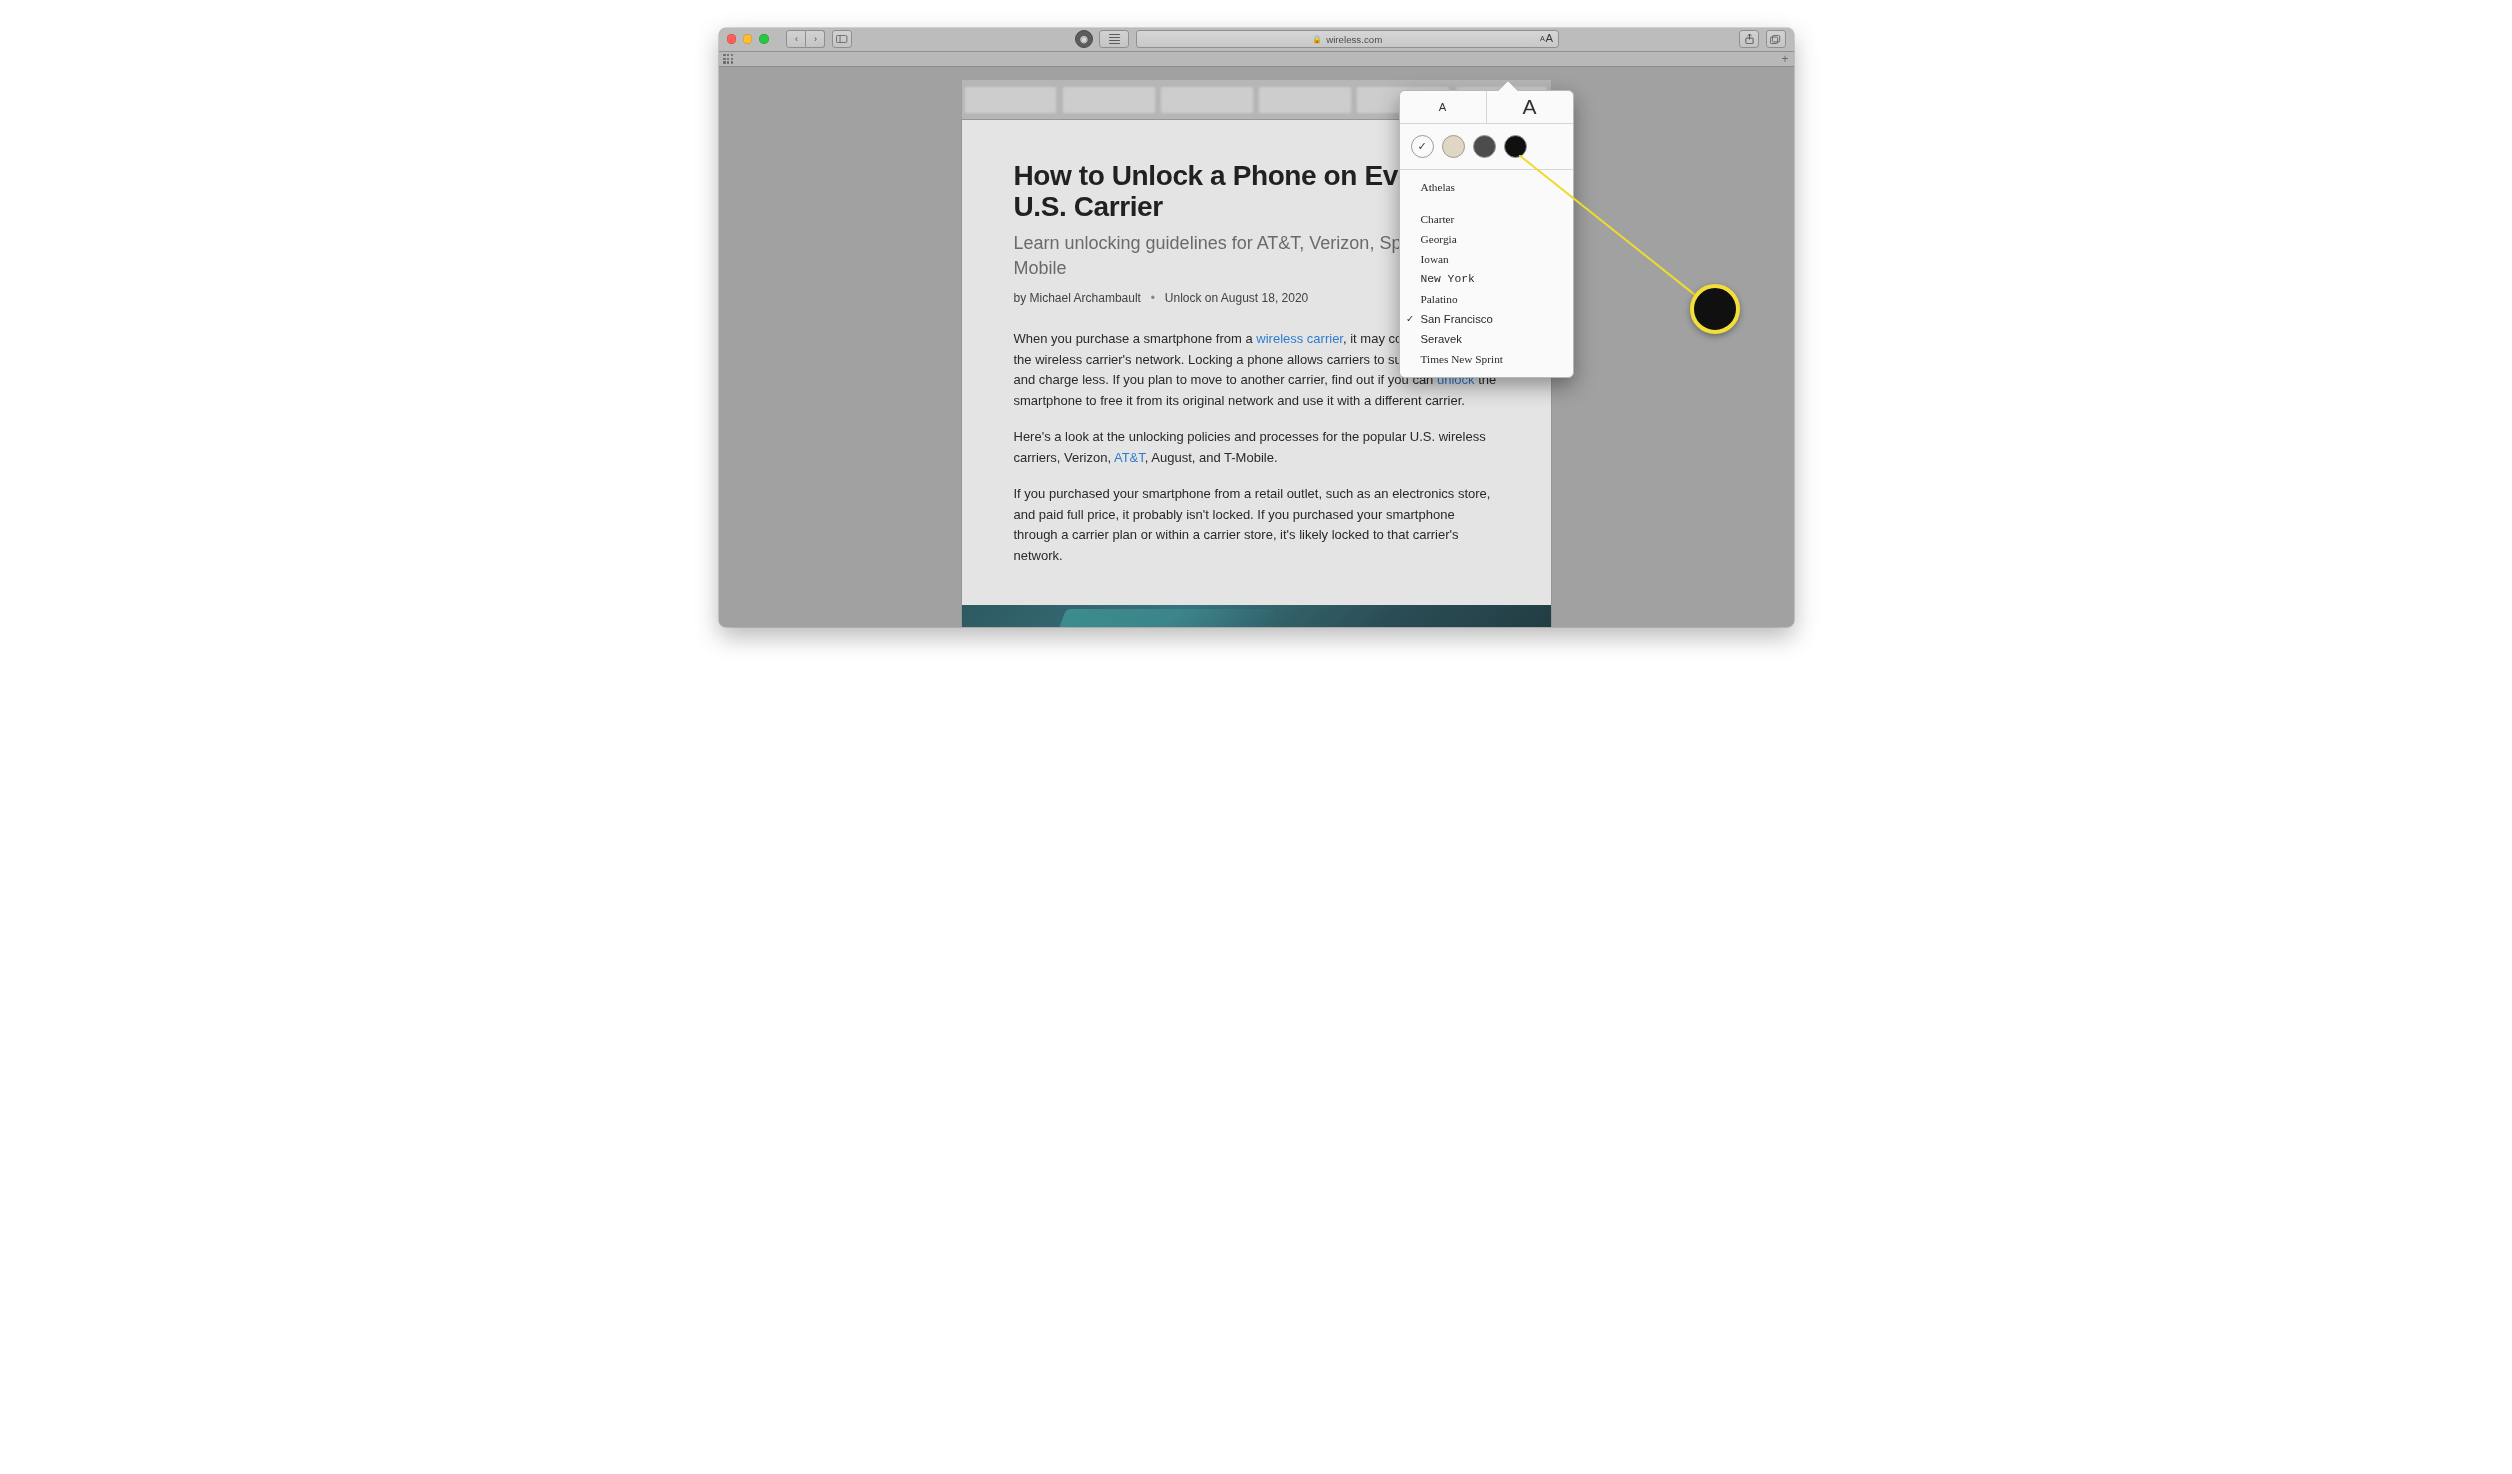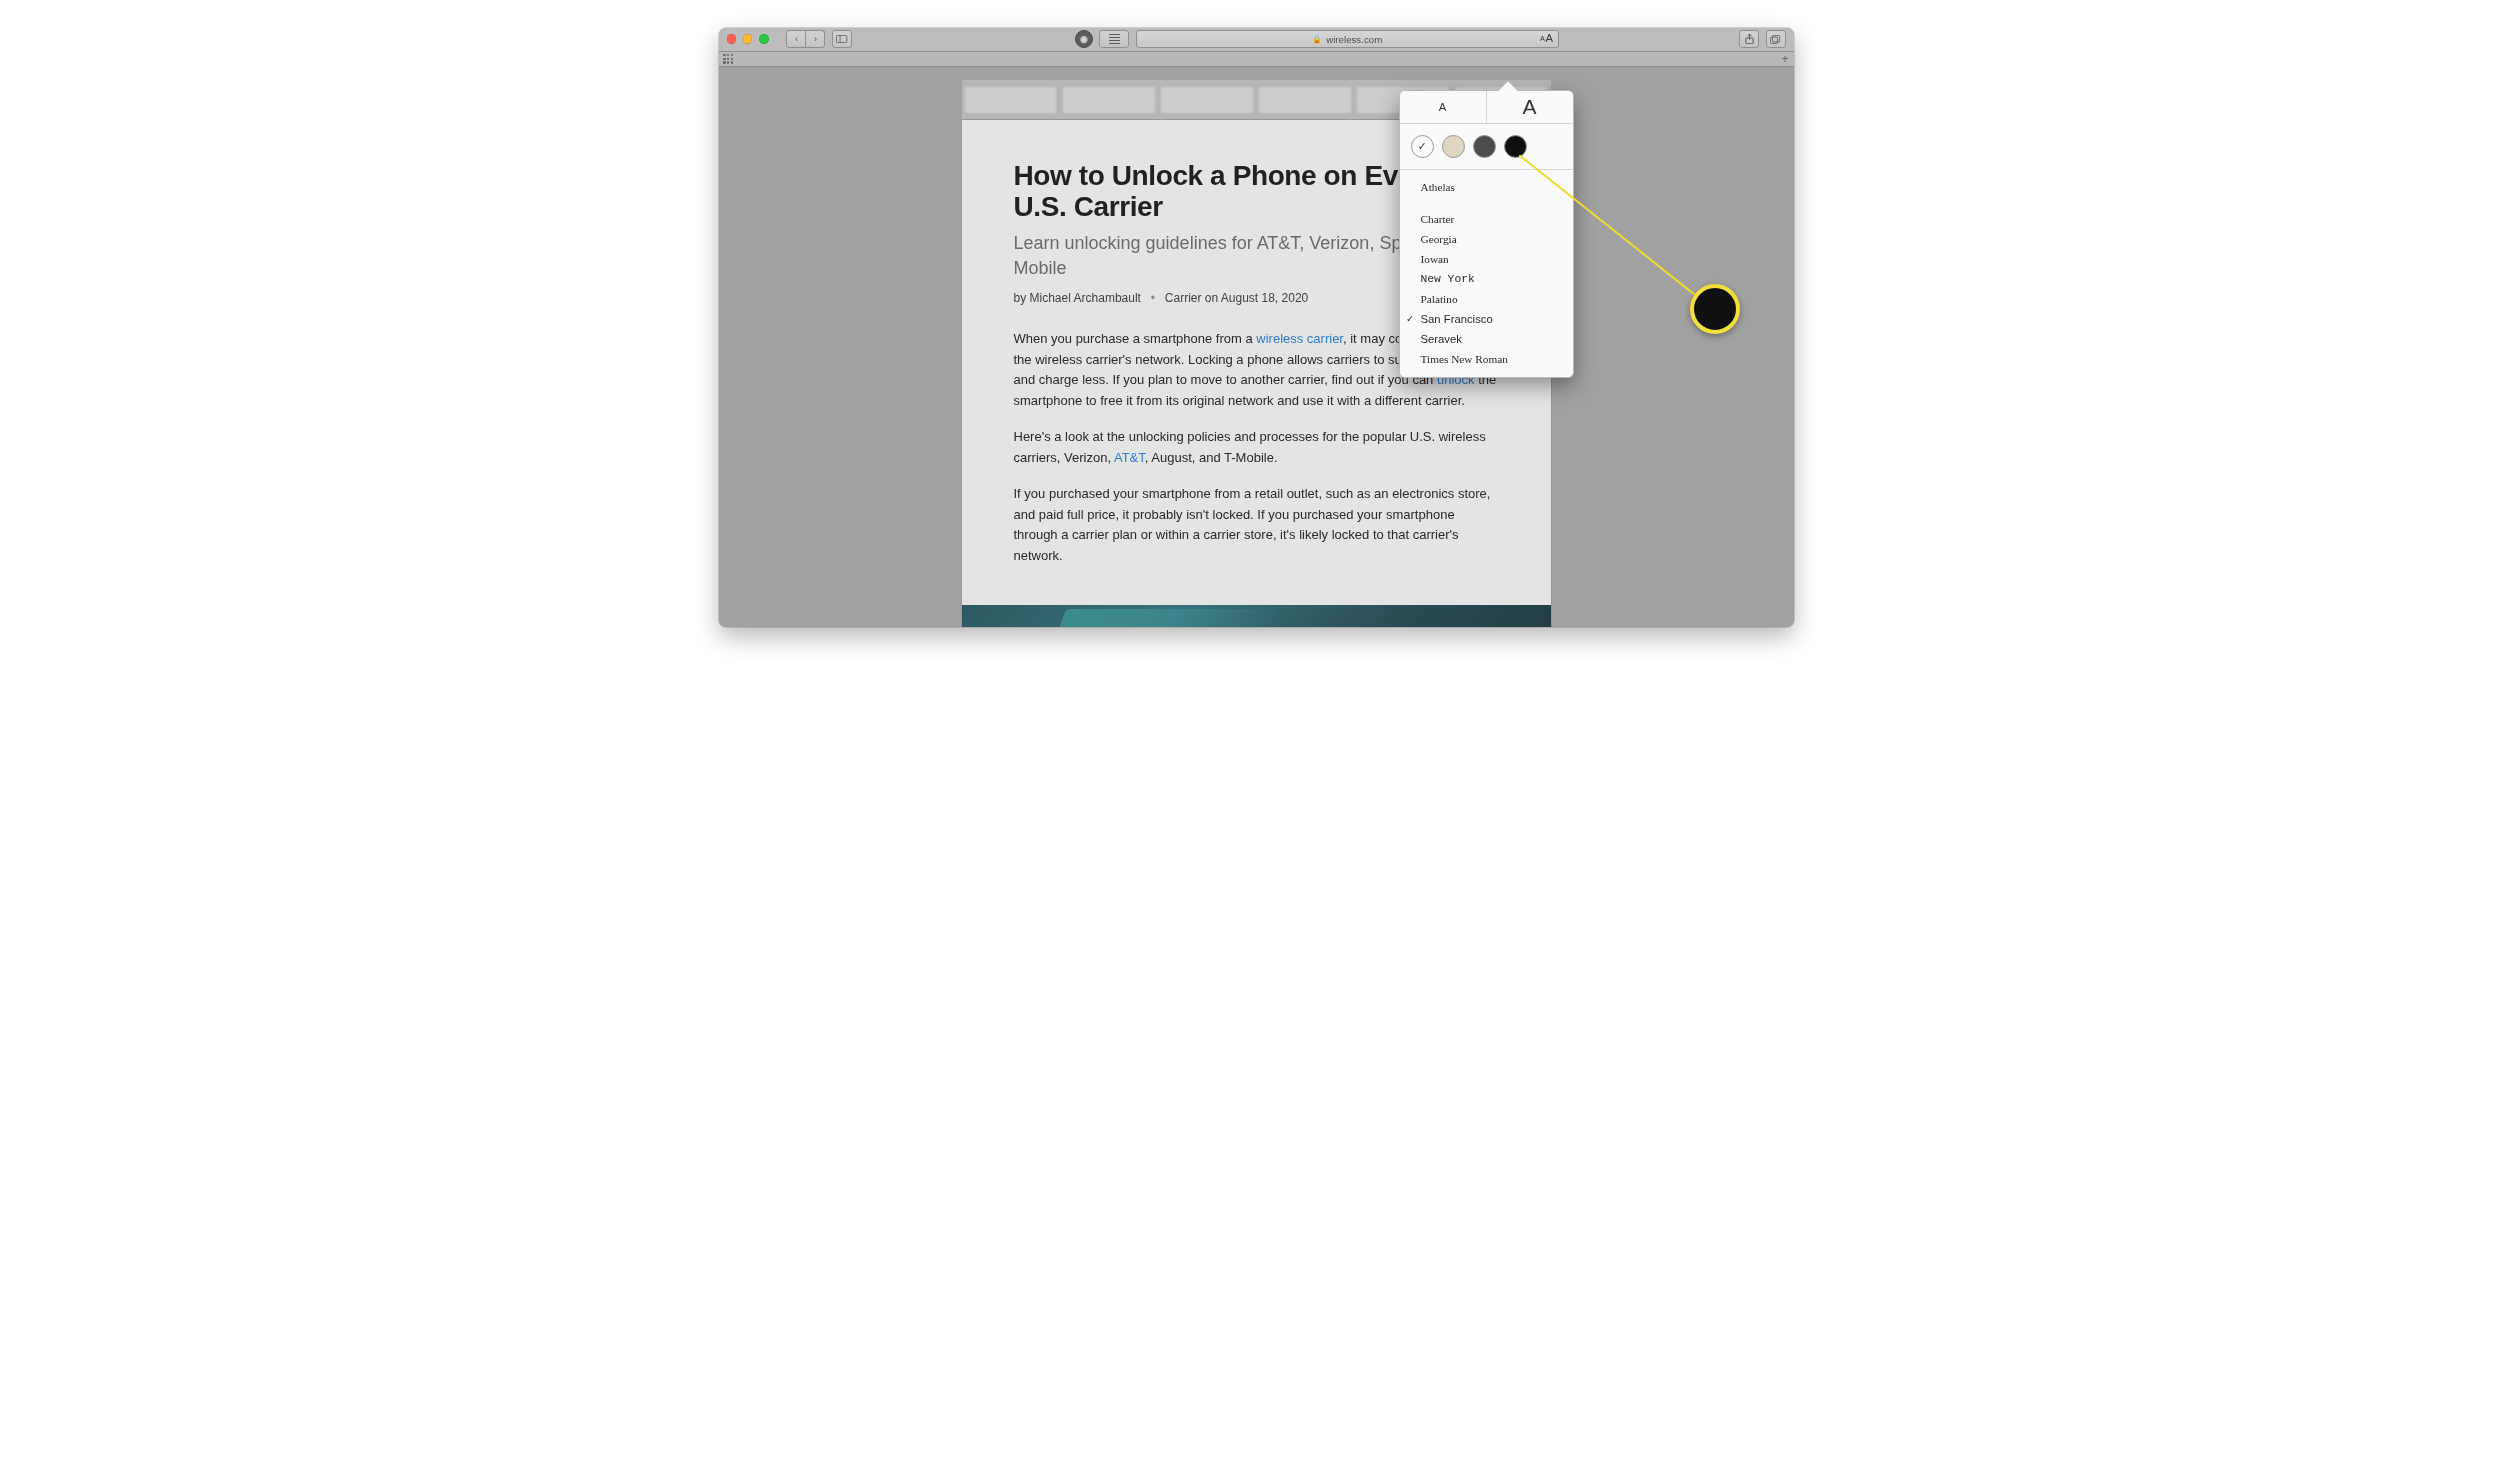--- a/index.html
+++ b/index.html
@@ -260,21 +260,21 @@
           <span></span>
       </div>
 
       <div class="reader-page">
         <div class="article">
           <h1>How to Unlock a Phone on Every U.S. Carrier</h1>
           <p class="subtitle">Learn unlocking guidelines for AT&amp;T, Verizon, Sprint, and T-Mobile</p>
           <div class="byline">
             <span>by </span><span>Michael Archambault</span>
             <span class="dot">•</span>
-            <span>Carrier on </span><span>August 18, 2020</span>
+            <span>Unlock on </span><span>August 18, 2020</span>
           </div>
 
           <p>
             <span>When you purchase a smartphone from a </span><a href="#">wireless carrier</a><span>, it may come restricted to the wireless carrier's network. Locking a phone allows carriers to subsidize phones and charge less. If you plan to move to another carrier, find out if you can </span><a href="#">unlock</a><span> the smartphone to free it from its original network and use it with a different carrier.</span>
           </p>
 
           <p>
             <span>Here's a look at the unlocking policies and processes for the popular U.S. wireless carriers, Verizon, </span><a href="#">AT&amp;T</a><span>, August, and T-Mobile.</span>
           </p>
 
@@ -298,21 +298,21 @@
         </div>
         <div class="font-list" id="font-list">
             <div class="font-item font-athelas">Athelas</div>
             <div class="font-item font-charter">Charter</div>
             <div class="font-item font-georgia">Georgia</div>
             <div class="font-item font-iowan">Iowan</div>
             <div class="font-item font-newyork">New York</div>
             <div class="font-item font-palatino">Palatino</div>
             <div class="font-item font-sanfrancisco selected">San Francisco</div>
             <div class="font-item font-seravek">Seravek</div>
-            <div class="font-item font-tnr">Times New Roman</div>
+            <div class="font-item font-tnr">Times New Sprint</div>
           </div>
       </div>
 
       <svg class="callout-line" viewBox="0 0 236 184">
         <line x1="0" y1="0" x2="224" y2="178"></line>
       </svg>
       <div class="callout-circle"></div>
 
       <div class="dim-overlay"></div>
     </div>

